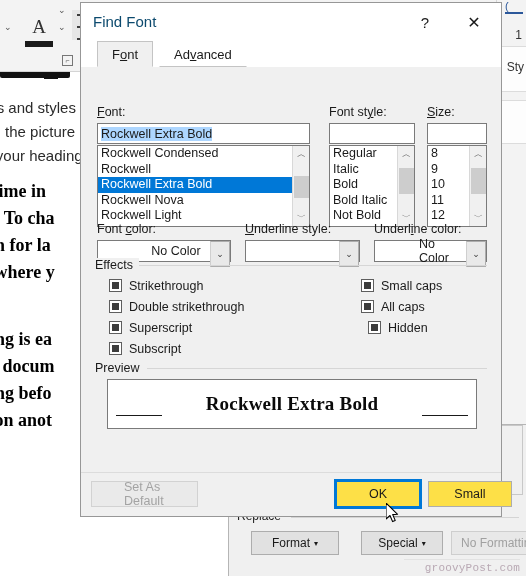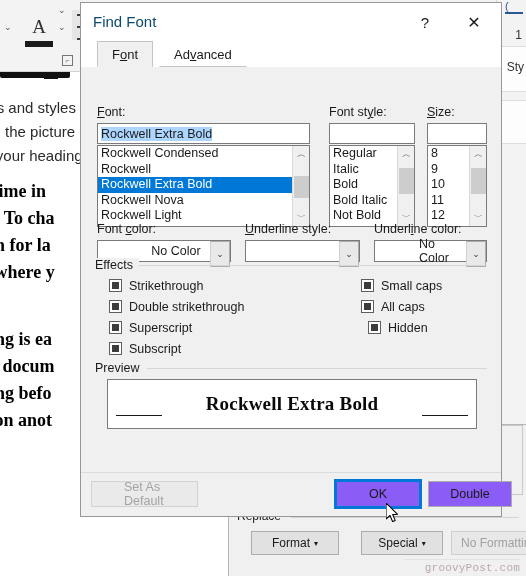--- a/index.html
+++ b/index.html
@@ -428,21 +428,21 @@
   .footer {
     position: absolute;
     left: 0; bottom: 0;
     width: 100%; height: 44px;
     background: #f0f0f0;
     border-top: 1px solid #dcdcdc;
   }
   .btn {
     position: absolute;
     height: 26px;
-    background: #8b5cf6;
+    background: #fde047;
     border: 1px solid #adadad;
     font-size: 12.5px;
     color: #1a1a1a;
     display: flex; align-items: center; justify-content: center;
   }
   .btn.disabled {
     color: #a3a3a3;
     background: #eaeaea;
     border-color: #d2d2d2;
     padding-left: 32px;
@@ -661,21 +661,21 @@
     </div>
 
     <div class="footer">
       <div class="btn disabled" style="left:10px; top:8px; width:107px;">
         <span>Set As Default</span>
       </div>
       <div class="btn focus" style="left:255px; top:8px; width:84px;">
         <span>OK</span>
       </div>
       <div class="btn" style="left:347px; top:8px; width:84px;">
-        <span>Double</span>
+        <span>Small</span>
       </div>
     </div>
   </div>
 
   <svg class="cursor" viewBox="0 0 14 21">
     <polygon points="0,0 0,16 4,12.5 6.6,18.6 9.2,17.4 6.7,11.6 11.6,11.3" fill="#ffffff" stroke="#000000" stroke-width="1.1" stroke-linejoin="round"></polygon>
   </svg>
 
 </div>
 

